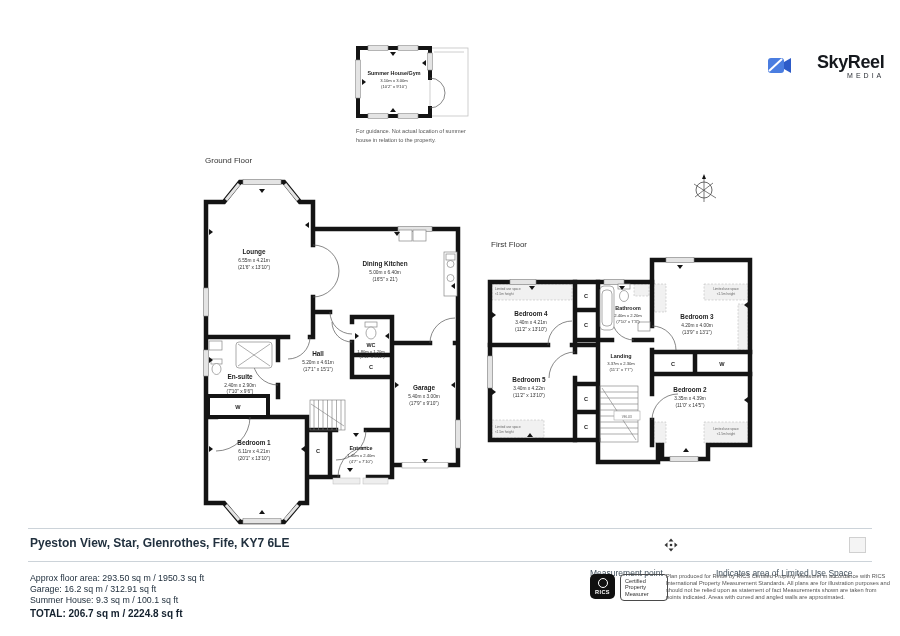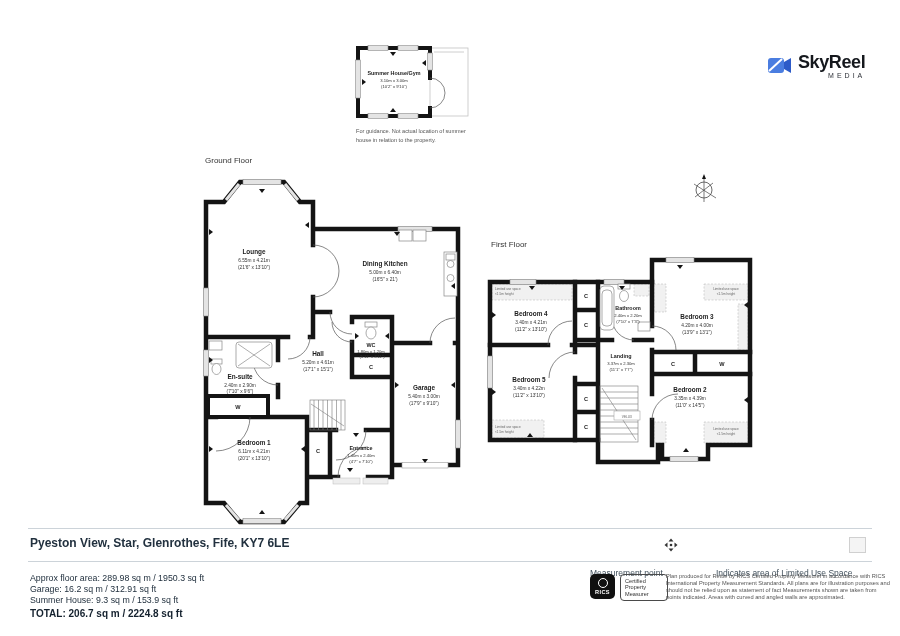--- a/index.html
+++ b/index.html
@@ -19,21 +19,21 @@
   .wallt{stroke:#141414;stroke-width:4;fill:none;stroke-linecap:square;}
   .win{fill:#e4e4e4;stroke:#8c8c8c;stroke-width:0.6;}
   .door{stroke:#555;stroke-width:0.7;fill:none;}
   .fix{stroke:#888;stroke-width:0.7;fill:#fff;}
   .stair{stroke:#777;stroke-width:0.6;fill:none;}
   .lus{fill:#f1f1f1;stroke:#b3b3b3;stroke-width:0.5;stroke-dasharray:2,1.5;}
   .arrow{fill:#141414;}
   .deck{fill:none;stroke:#c2c2c2;stroke-width:0.8;}
 
   .brand{position:absolute;left:766px;top:52px;display:flex;align-items:flex-start;}
-  .brand-text{margin-left:5px;}
+  .brand-text{margin-left:24px;}
   .brand-name{font-size:18px;font-weight:bold;color:#15181d;letter-spacing:-0.4px;line-height:20px;}
   .brand-media{font-size:7px;letter-spacing:3px;color:#2b2f36;text-align:right;margin-top:0px;}
 
   .rule{position:absolute;left:28px;width:844px;height:1px;background:#ccd3d9;}
   .address{position:absolute;left:30px;top:536px;font-size:12px;font-weight:bold;color:#22313f;}
   .legend{position:absolute;top:568px;font-size:8.5px;color:#41505c;}
   .lg-mp{left:590px;}
   .lg-ic{left:664px;top:538px;}
   .lg-lus{left:716px;}
   .lg-swatch{position:absolute;left:849px;top:537px;width:15px;height:14px;background:#f4f4f4;border:1px solid #d0d0d0;}
@@ -342,23 +342,23 @@
   <polygon points="7,13.5 4.5,10.5 9.5,10.5" fill="#333"></polygon>
   <polygon points="0.5,7 3.5,4.5 3.5,9.5" fill="#333"></polygon>
   <polygon points="13.5,7 10.5,4.5 10.5,9.5" fill="#333"></polygon>
 </svg>
 <div class="legend lg-lus">Indicates area of  Limited Use Space</div>
 <div class="lg-swatch"></div>
 
 <div class="rule" style="top:561px"></div>
 
 <div class="areas">
-  <div>Approx floor area: 289.98 sq m / 1950.3 sq ft</div>
+  <div>Approx floor area: 293.50 sq m / 1950.3 sq ft</div>
   <div>Garage: 16.2 sq m / 312.91 sq ft</div>
-  <div>Summer House: 9.3 sq m / 153.9 sq ft</div>
+  <div>Summer House: 9.3 sq m / 100.1 sq ft</div>
   <div class="total">TOTAL: 206.7 sq m / 2224.8 sq ft</div>
 </div>
 
 <div class="rics-logo">
   <div class="rics-emblem"></div>
   <div class="rics-word">RICS</div>
 </div>
 <div class="rics-badge">Certified Property Measurer</div>
 <div class="disclaimer">Plan produced for Rettie by RICS Certified Property Measurer in accordance with RICS International Property Measurement Standards. All plans are for illustration purposes and should not be relied upon as statement of fact Measurements shown are taken from points indicated. Areas with curved and angled walls are approximated.</div>
 

